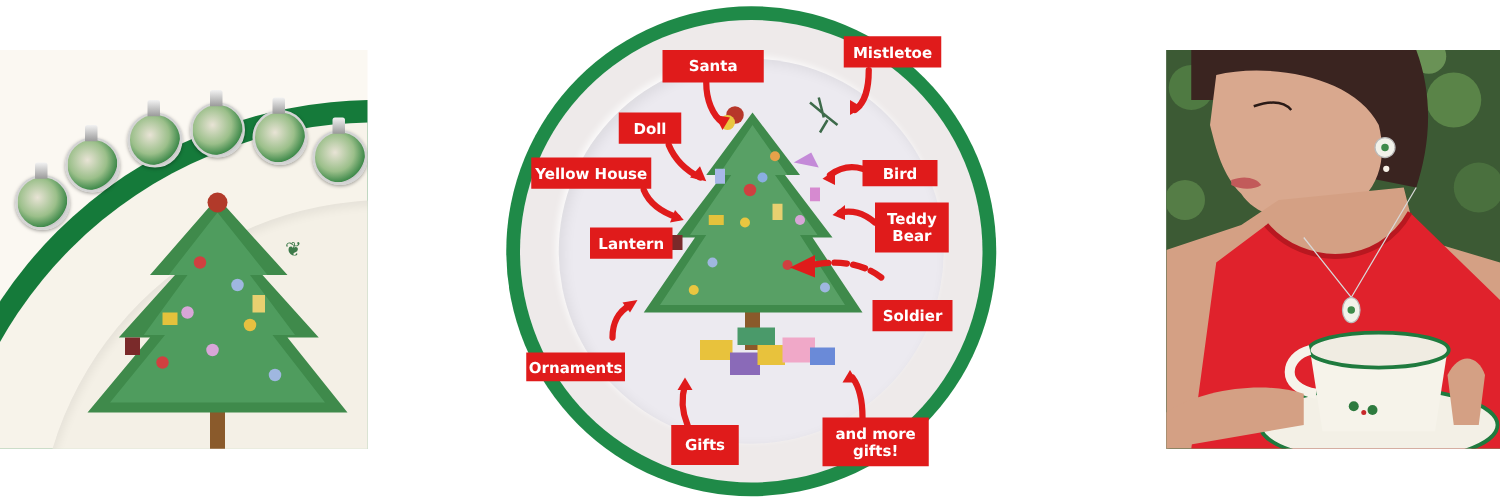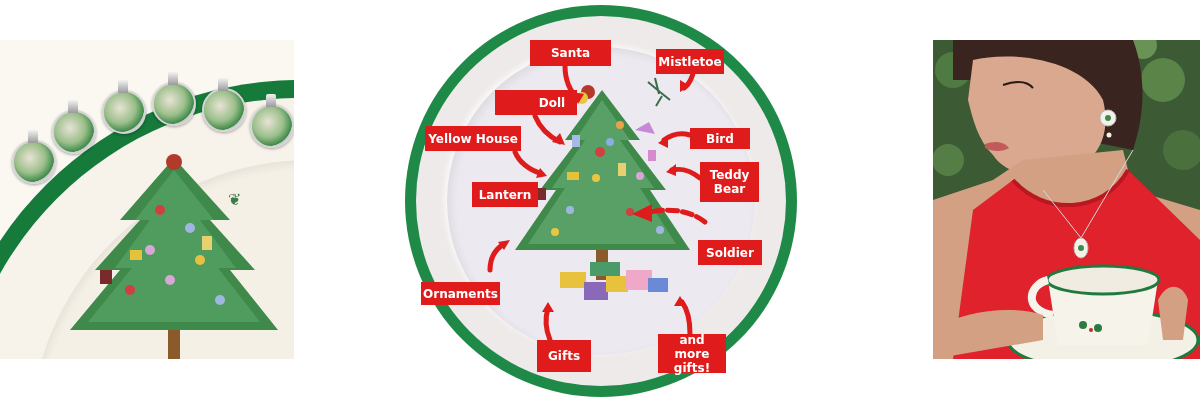--- a/index.html
+++ b/index.html
@@ -138,30 +138,30 @@
     <polygon points="658,143 668,136 668,148"></polygon>
     <polygon points="666,172 676,164 676,176"></polygon>
     <polygon points="632,214 652,204 652,222"></polygon>
     <polygon points="510,240 498,242 504,250"></polygon>
     <polygon points="548,302 542,312 554,312"></polygon>
     <polygon points="680,296 674,306 686,306"></polygon>
   </g>
 </svg>
 
 <div class="label" style="left:530px; top:40px; width:81px; height:26px;">Santa</div>
-<div class="label" style="left:656px; top:29px; width:68px; height:25px;margin-top:20px;">Mistletoe</div>
-<div class="label" style="left:495px; top:90px; width:50px; height:25px;padding-left:32px;">Doll</div>
+<div class="label" style="left:675px; top:29px; width:78px; height:25px;">Mistletoe</div>
+<div class="label" style="left:495px; top:90px; width:50px; height:25px;">Doll</div>
 <div class="label" style="left:425px; top:126px; width:96px; height:25px;">Yellow House</div>
 <div class="label" style="left:690px; top:128px; width:60px; height:21px;">Bird</div>
 <div class="label" style="left:700px; top:162px; width:59px; height:40px; padding:0 10px; box-sizing:border-box;">Teddy Bear</div>
 <div class="label" style="left:432px; top:182px; width:66px; height:25px;margin-left:40px;">Lantern</div>
 <div class="label" style="left:698px; top:229px; width:64px; height:25px;margin-top:11px;">Soldier</div>
 <div class="label" style="left:421px; top:282px; width:79px; height:23px;">Ornaments</div>
 <div class="label" style="left:537px; top:340px; width:54px; height:32px;text-align:right;">Gifts</div>
-<div class="label" style="left:658px; top:334px; width:68px; height:39px; padding:0 6px; box-sizing:border-box;">and more gifts!</div>
+<div class="label" style="left:658px; top:334px; width:85px; height:39px; padding:0 6px; box-sizing:border-box;">and more gifts!</div>
 
 <div class="right-photo">
   <svg width="267" height="319" viewBox="0 0 267 319">
 
     <rect width="267" height="319" fill="#3c5a34"></rect>
     <circle cx="20" cy="30" r="18" fill="#4f7a42"></circle>
     <circle cx="230" cy="40" r="22" fill="#5a8448"></circle>
     <circle cx="250" cy="110" r="20" fill="#4a703e"></circle>
     <circle cx="15" cy="120" r="16" fill="#557d46"></circle>
     <circle cx="210" cy="5" r="14" fill="#6a9256"></circle>

